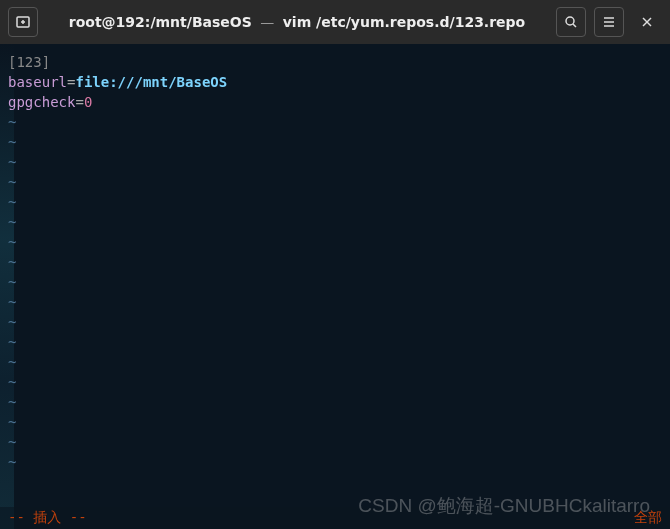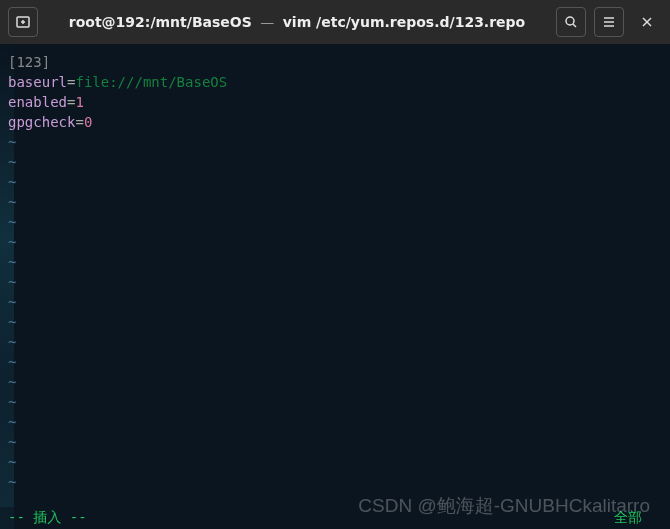--- a/index.html
+++ b/index.html
@@ -59,33 +59,33 @@
       background: transparent;
     }
     .line {
       white-space: pre;
     }
     .bracket { color: #888; }
     .key1 { color: #5eb0d8; }
     .key2 { color: #c99cd6; text-align: center; }
     .eq { color: #aaa; }
     .val-plain { color: #5ad67d; }
-    .val-url { color: #15803d; }
+    .val-url { color: #7dd3fc; font-weight: bold; }
     .val-num { color: #d97aa5; }
     .tilde { color: #4a7090; }
     .statusbar {
       position: absolute;
       bottom: 0;
       left: 0;
       right: 0;
       height: 22px;
       display: flex;
       align-items: center;
-      padding: 0 28px 0 8px;
-      color: #22c55e;
+      padding: 0 8px 0 8px;
+      color: #c2410c;
       font-size: 14px;
       background: rgba(10,21,32,0.6);
     }
     .status-mode { flex: 0 0 auto; }
     .status-spacer { flex: 1; }
     .status-pos { width: 120px; }
     .status-scroll { }
     .watermark {
       position: absolute;
       bottom: 10px;
@@ -139,21 +139,20 @@
       <line x1="12" y1="4" x2="4" y2="12"></line>
     </svg>
   </div>
 </div>
 
 <div class="bg-texture"></div>
 
 <div class="editor">
   <div class="line"><span class="bracket">[</span><span class="bracket">123</span><span class="bracket">]</span></div>
   <div class="line"><span class="key2">baseurl</span><span class="eq">=</span><span class="val-url">file:///mnt/BaseOS</span></div>
-  <div class="line"><span class="key2">enabled</span><span class="eq">=</span><span class="val-num">1</span></div>
   <div class="line"><span class="key2">gpgcheck</span><span class="eq">=</span><span class="val-num">0</span></div>
   <div class="line tilde">~</div>
   <div class="line tilde">~</div>
   <div class="line tilde">~</div>
   <div class="line tilde">~</div>
   <div class="line tilde">~</div>
   <div class="line tilde">~</div>
   <div class="line tilde">~</div>
   <div class="line tilde">~</div>
   <div class="line tilde">~</div>

